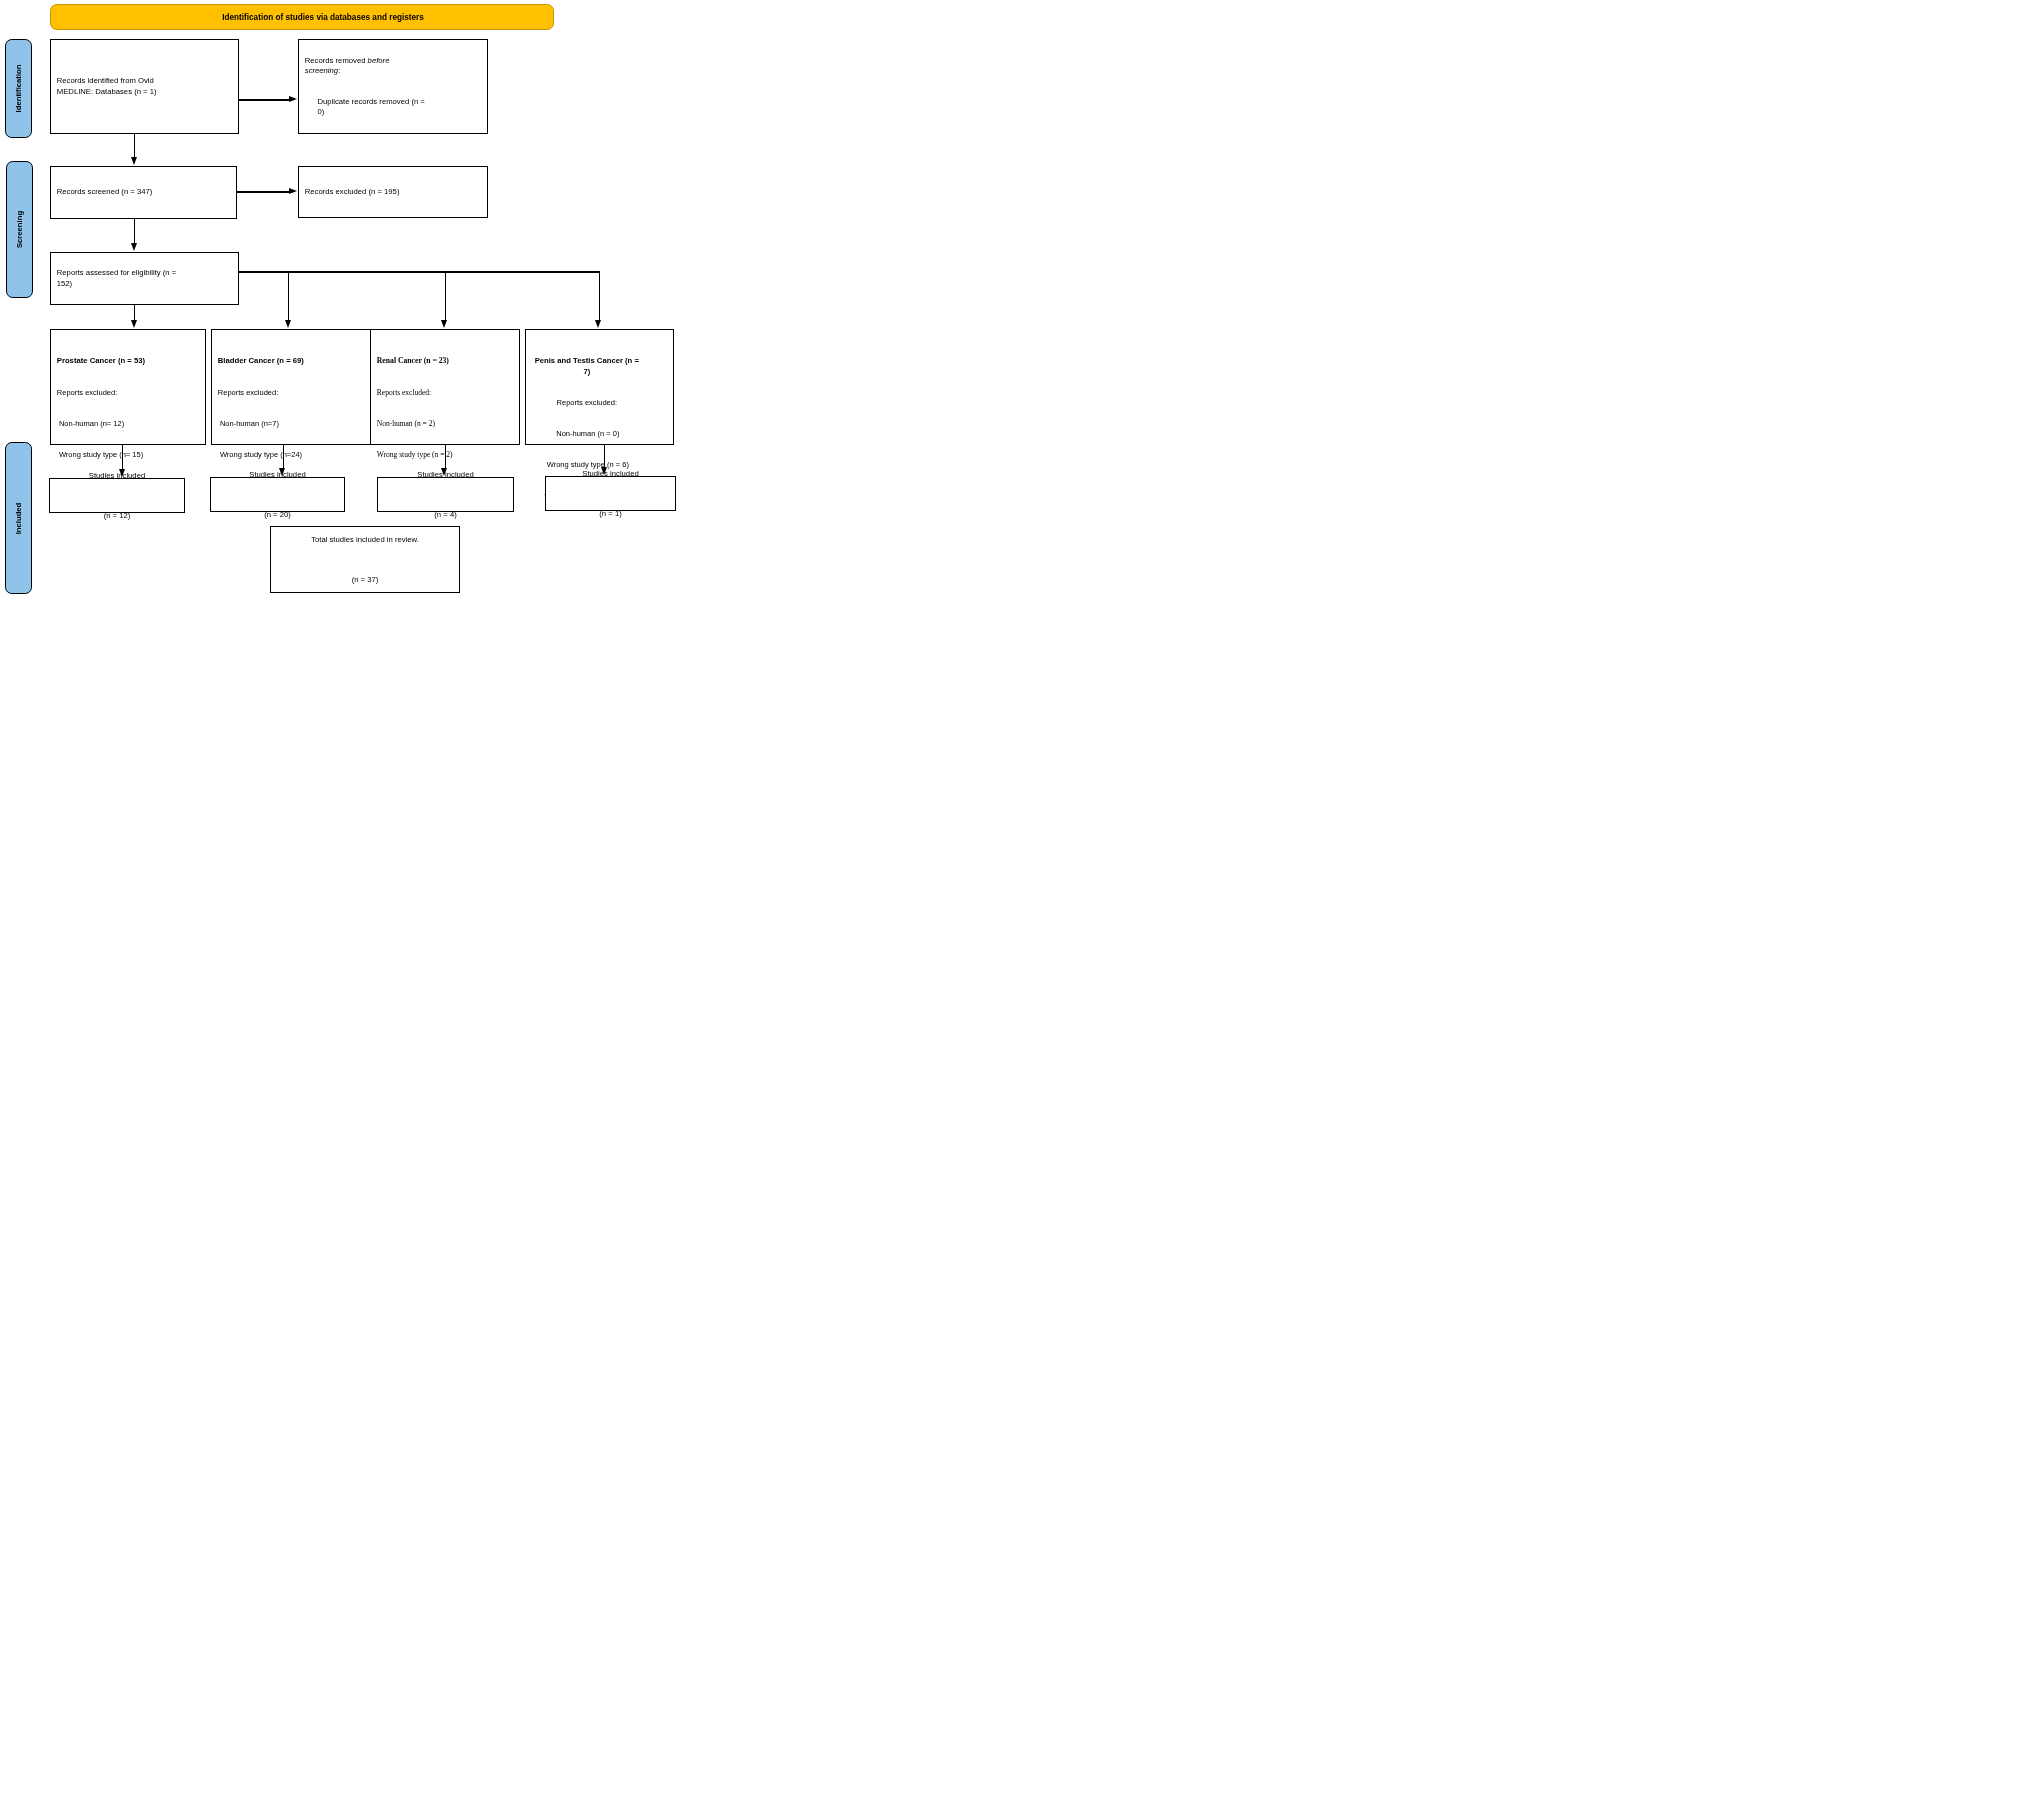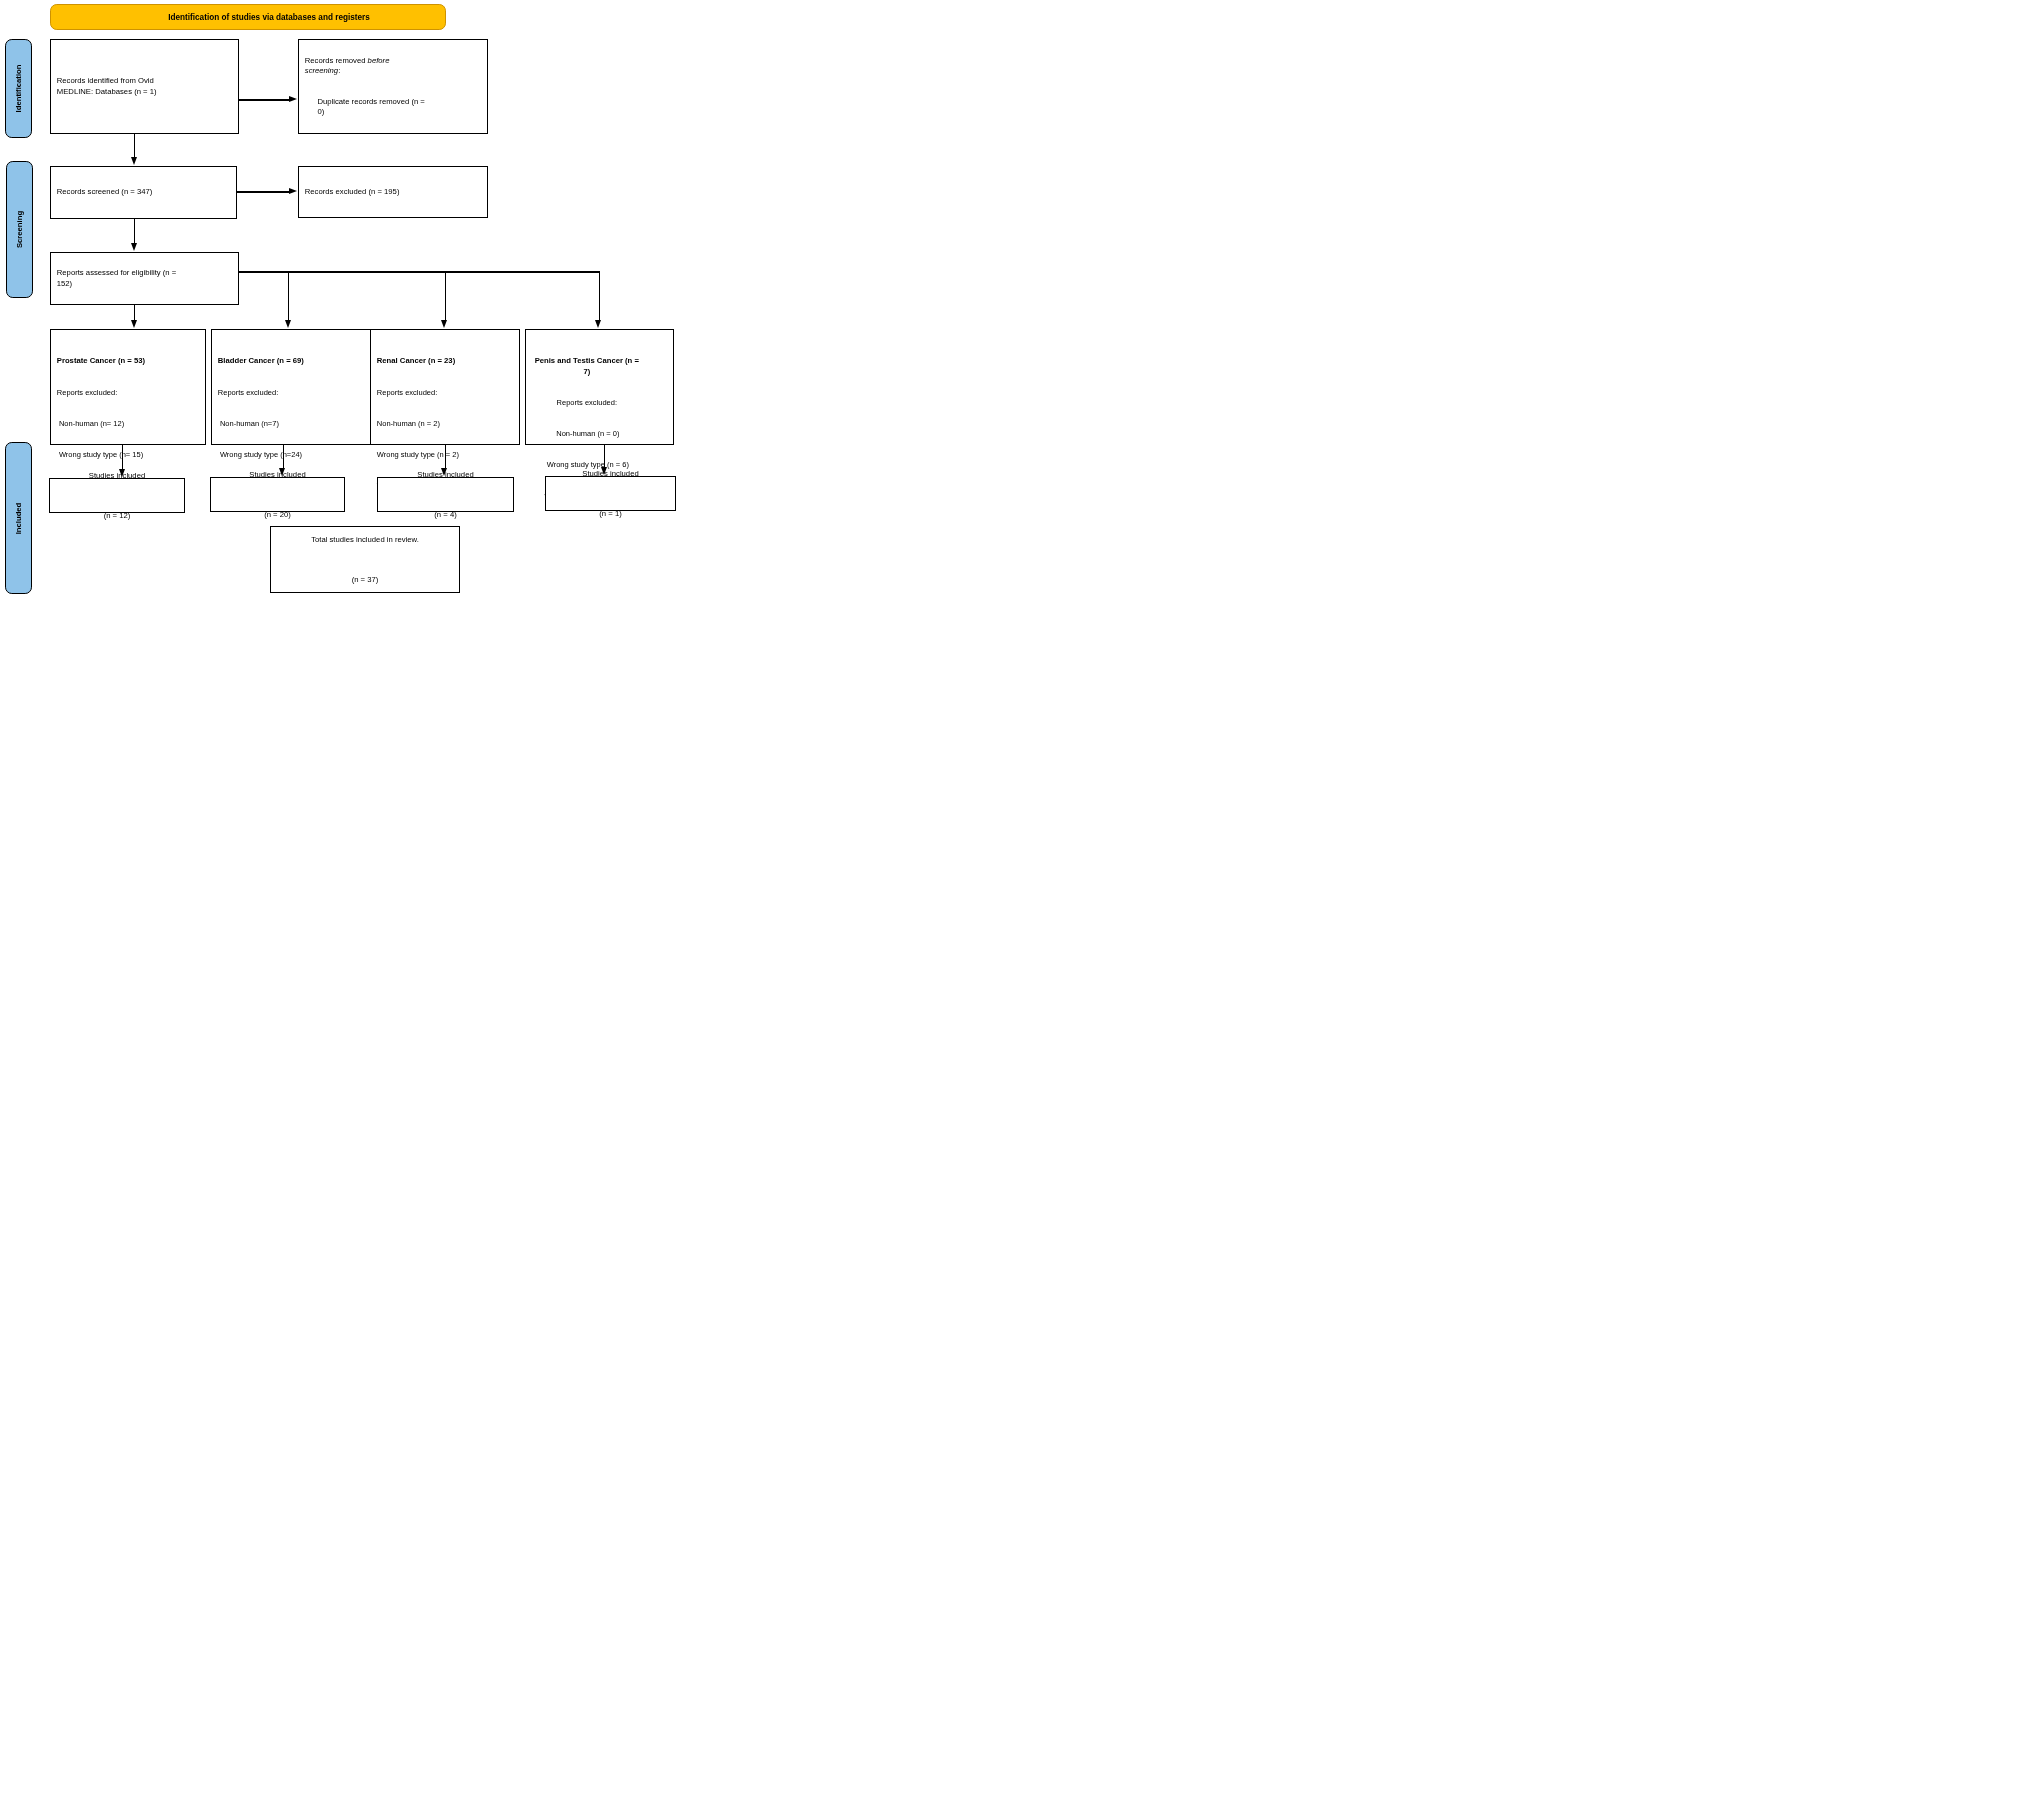--- a/index.html
+++ b/index.html
@@ -1,20 +1,20 @@
 <!DOCTYPE html>
 <html style="font-size:7.7px"><head>
 <meta charset="utf-8">
 <style>
   html,body{margin:0;padding:0;background:#ffffff;}
   body{font-family:"Liberation Sans","DejaVu Sans",sans-serif;color:#000;}
   .canvas{position:relative;width:678px;height:600px;background:#fff;overflow:hidden;}
 
   
-  .banner{position:absolute;left:50px;top:4.4px;width:396px;height:26px;
+  .banner{position:absolute;left:50px;top:4.4px;width:504px;height:26px;
     background:#FFC000;border:1.5px solid #CE9200;border-radius:6.8px;
     display:flex;align-items:center;justify-content:center;box-sizing:border-box;padding-left:42px;}
   .banner .t{font-weight:bold;font-size:8.2px;}
 
   
   .stage{position:absolute;background:#8FC3E9;border:1.5px solid #000;border-radius:6.8px;
     display:flex;align-items:center;justify-content:center;box-sizing:border-box;}
   .stage span{transform:rotate(-90deg);white-space:nowrap;font-weight:bold;font-size:7.7px;}
   .stage.id{left:4.8px;top:39px;width:27.6px;height:99px;}
   .stage.scr{left:5.8px;top:161px;width:27.6px;height:137px;}
@@ -35,21 +35,21 @@
   .r1b .sub{padding-left:12.6px;white-space:pre-wrap;}
   .r2a{left:50px;top:166px;width:187px;height:53px;}
   .r2b{left:298px;top:166px;width:190px;height:52px;}
   .r3{left:50px;top:252px;width:189px;height:53px;}
   .r3 .box-text{max-width:131px;}
 
   .cancer .box-text{padding:5.8px 5.8px;font-size:7.5px;line-height:1.38;}
   .cancer .hd{font-weight:bold;font-size:7.7px;white-space:pre-wrap;}
   .c1{left:50px;top:329px;width:156px;height:116px;}
   .c2{left:211px;top:329px;width:164px;height:116px;}
-  .c3{left:370px;top:329px;width:150px;height:116px;}
+  .c3{left:370px;top:329px;width:150px;height:116px;font-family:Liberation Serif, serif;}
   .c4{left:525px;top:329px;width:149px;height:116px;text-align:center;}
   .c4 .hd{max-width:110px;}
 
   .s1{left:49px;top:478px;width:136px;height:35px;}
   .s2{left:210px;top:477px;width:135px;height:35px;}
   .s3{left:377px;top:477px;width:137px;height:35px;}
   .s4{left:545px;top:476px;width:131px;height:35px;}
   .sbox .box-text{line-height:1.75;}
 
   .total{left:270px;top:526px;width:190px;height:67px;}

